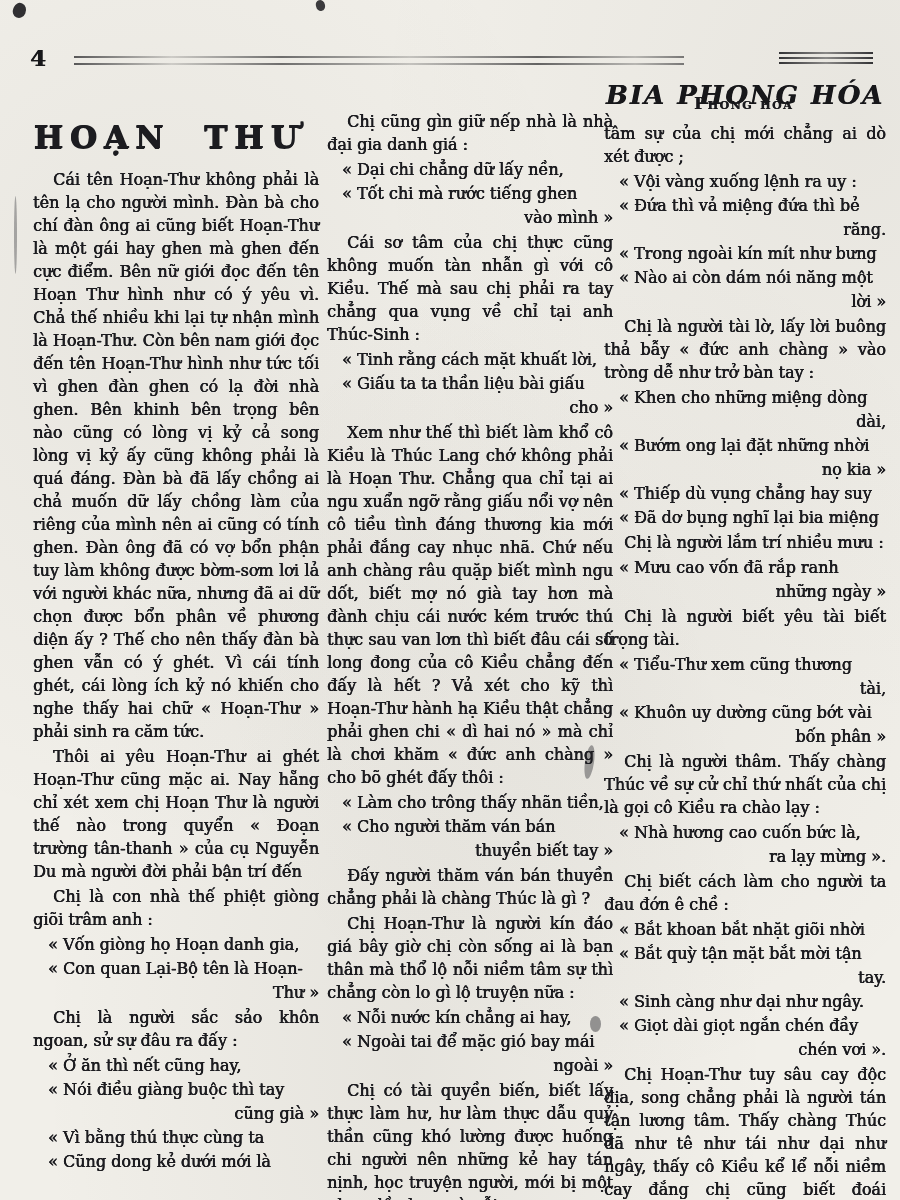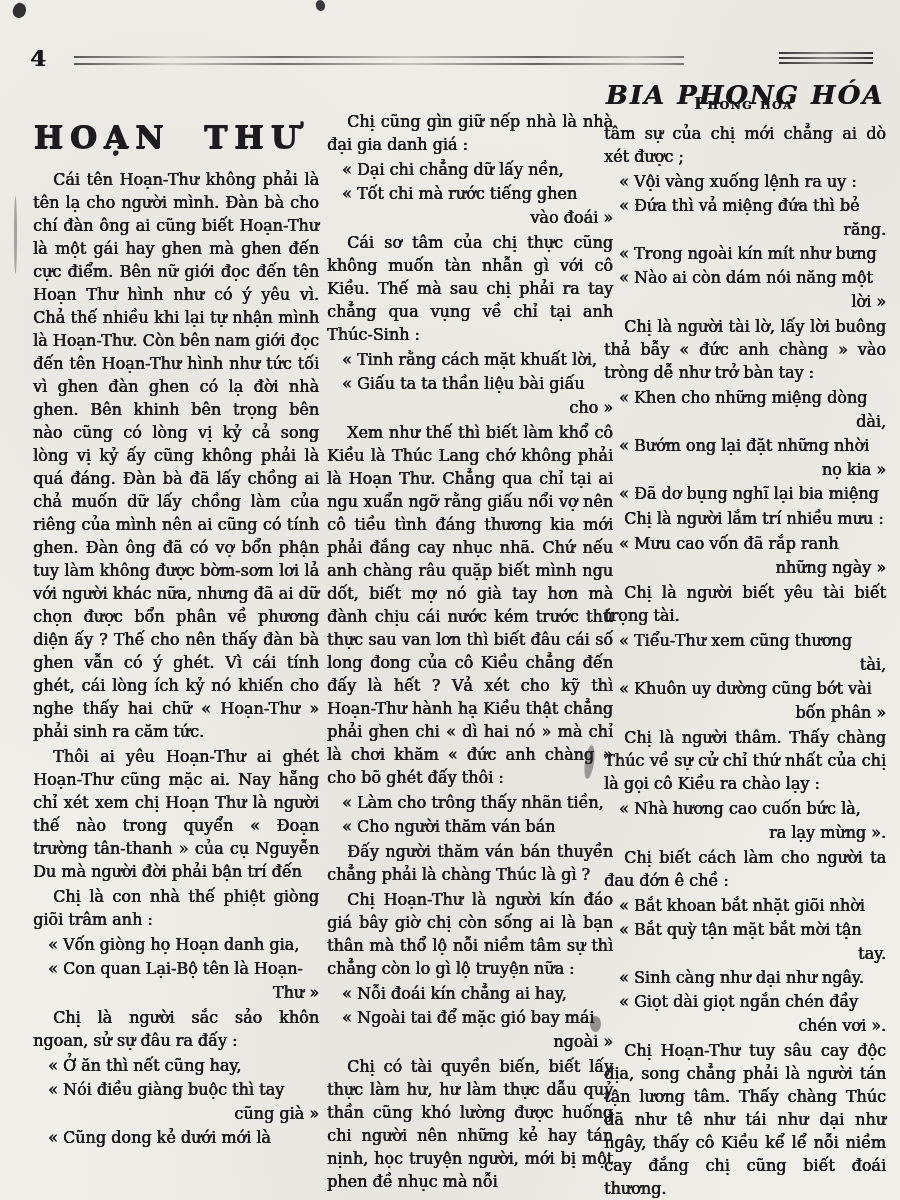--- a/index.html
+++ b/index.html
@@ -85,54 +85,57 @@
       <div class="para">Cái tên Hoạn-Thư không phải là tên lạ cho người mình. Đàn bà cho chí đàn ông ai cũng biết Hoạn-Thư là một gái hay ghen mà ghen đến cực điểm. Bên nữ giới đọc đến tên Hoạn Thư hình như có ý yêu vì. Chả thế nhiều khi lại tự nhận mình là Hoạn-Thư. Còn bên nam giới đọc đến tên Hoạn-Thư hình như tức tối vì ghen đàn ghen có lạ đời nhà ghen. Bên khinh bên trọng bên nào cũng có lòng vị kỷ cả song lòng vị kỷ ấy cũng không phải là quá đáng. Đàn bà đã lấy chồng ai chả muốn dữ lấy chồng làm của riêng của mình nên ai cũng có tính ghen. Đàn ông đã có vợ bổn phận tuy làm không được bờm-sơm lơi lả với người khác nữa, nhưng đã ai dữ chọn được bổn phân về phương diện ấy ? Thế cho nên thấy đàn bà ghen vẫn có ý ghét. Vì cái tính ghét, cái lòng ích kỷ nó khiến cho nghe thấy hai chữ « Hoạn-Thư » phải sinh ra căm tức.</div>
       <div class="para">Thôi ai yêu Hoạn-Thư ai ghét Hoạn-Thư cũng mặc ai. Nay hẵng chỉ xét xem chị Hoạn Thư là người thế nào trong quyển « Đoạn trường tân-thanh » của cụ Nguyễn Du mà người đời phải bận trí đến</div>
       <div class="para">Chị là con nhà thế phiệt giòng giõi trâm anh :</div>
       <div class="verse">« Vốn giòng họ Hoạn danh gia,</div>
       <div class="verse">« Con quan Lại-Bộ tên là Hoạn-</div>
       <div class="verse-r">Thư »</div>
       <div class="para">Chị là người sắc sảo khôn ngoan, sử sự đâu ra đấy :</div>
       <div class="verse">« Ở ăn thì nết cũng hay,</div>
       <div class="verse">« Nói điều giàng buộc thì tay</div>
       <div class="verse-r">cũng già »</div>
+      <div class="verse">« Vì bằng thú thực cùng ta</div>
       <div class="verse">« Cũng dong kẻ dưới mới là</div>
     </div>
   <div class="col col-2">
       <div class="para">Chị cũng gìn giữ nếp nhà là nhà đại gia danh giá :</div>
       <div class="verse">« Dại chi chẳng dữ lấy nền,</div>
       <div class="verse">« Tốt chi mà rước tiếng ghen</div>
-      <div class="verse-r">vào đoái »</div>
+      <div class="verse-r">vào mình »</div>
       <div class="para">Cái sơ tâm của chị thực cũng không muốn tàn nhẫn gì với cô Kiều. Thế mà sau chị phải ra tay chẳng qua vụng về chỉ tại anh Thúc-Sinh :</div>
       <div class="verse">« Tinh rằng cách mặt khuất lời,</div>
       <div class="verse">« Giấu ta ta thần liệu bài giấu</div>
       <div class="verse-r">cho »</div>
       <div class="para">Xem như thế thì biết làm khổ cô Kiều là Thúc Lang chớ không phải là Hoạn Thư. Chẳng qua chỉ tại ai ngu xuẩn ngỡ rằng giấu nổi vợ nên cô tiều tình đáng thương kia mới phải đắng cay nhục nhã. Chứ nếu anh chàng râu quặp biết mình ngu dốt, biết mợ nó già tay hơn mà đành chịu cái nước kém trước thú thực sau van lơn thì biết đâu cái số long đong của cô Kiều chẳng đến đấy là hết ? Vả xét cho kỹ thì Hoạn-Thư hành hạ Kiều thật chẳng phải ghen chi « dì hai nó » mà chỉ là chơi khăm « đức anh chàng » cho bõ ghét đấy thôi :</div>
       <div class="verse">« Làm cho trông thấy nhãn tiền,</div>
       <div class="verse">« Cho người thăm ván bán</div>
+      <div class="verse-r">thuyền biết tay »</div>
       <div class="para">Đấy người thăm ván bán thuyền chẳng phải là chàng Thúc là gì ?</div>
       <div class="para">Chị Hoạn-Thư là người kín đáo giá bây giờ chị còn sống ai là bạn thân mà thổ lộ nỗi niềm tâm sự thì chẳng còn lo gì lộ truyện nữa :</div>
-      <div class="verse">« Nỗi đoái kín chẳng ai hay,</div>
+      <div class="verse">« Nỗi nước kín chẳng ai hay,</div>
       <div class="verse">« Ngoài tai để mặc gió bay mái</div>
       <div class="verse-r">ngoài »</div>
       <div class="para">Chị có tài quyền biến, biết lấy thực làm hư, hư làm thực dẫu quỷ thần cũng khó lường được huống chi người nên những kẻ hay tán nịnh, học truyện người, mới bị một phen đề nhục mà nỗi</div>
     </div>
   <div class="col col-3">
       <div class="para cont">tâm sự của chị mới chẳng ai dò xét được ;</div>
       <div class="verse">« Vội vàng xuống lệnh ra uy :</div>
       <div class="verse">« Đứa thì vả miệng đứa thì bẻ</div>
       <div class="verse-r">răng.</div>
       <div class="verse">« Trong ngoài kín mít như bưng</div>
       <div class="verse">« Nào ai còn dám nói năng một</div>
       <div class="verse-r">lời »</div>
       <div class="para">Chị là người tài lờ, lấy lời buông thả bẫy « đức anh chàng » vào tròng dễ như trở bàn tay :</div>
       <div class="verse">« Khen cho những miệng dòng</div>
       <div class="verse-r">dài,</div>
       <div class="verse">« Bướm ong lại đặt những nhời</div>
       <div class="verse-r">nọ kia »</div>
+      <div class="verse">« Thiếp dù vụng chẳng hay suy</div>
       <div class="verse">« Đã dơ bụng nghĩ lại bia miệng</div>
       <div class="para">Chị là người lắm trí nhiều mưu :</div>
       <div class="verse">« Mưu cao vốn đã rắp ranh</div>
       <div class="verse-r">những ngày »</div>
       <div class="para">Chị là người biết yêu tài biết trọng tài.</div>
       <div class="verse">« Tiểu-Thư xem cũng thương</div>
       <div class="verse-r">tài,</div>
       <div class="verse">« Khuôn uy dường cũng bớt vài</div>
       <div class="verse-r">bốn phân »</div>
       <div class="para">Chị là người thâm. Thấy chàng Thúc về sự cử chỉ thứ nhất của chị là gọi cô Kiều ra chào lạy :</div>

